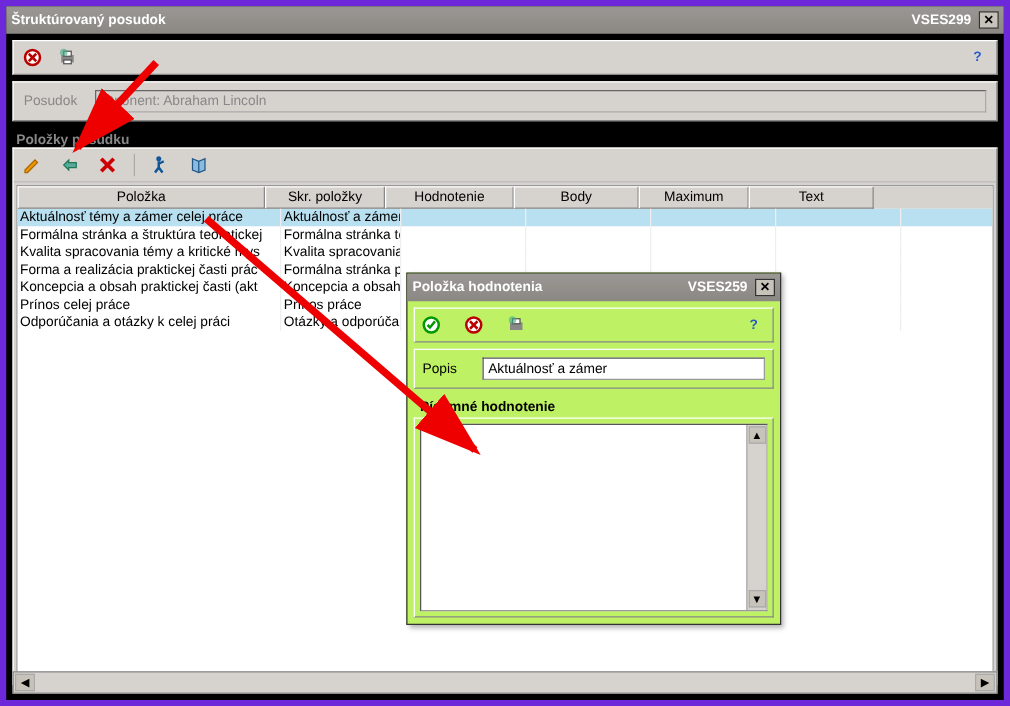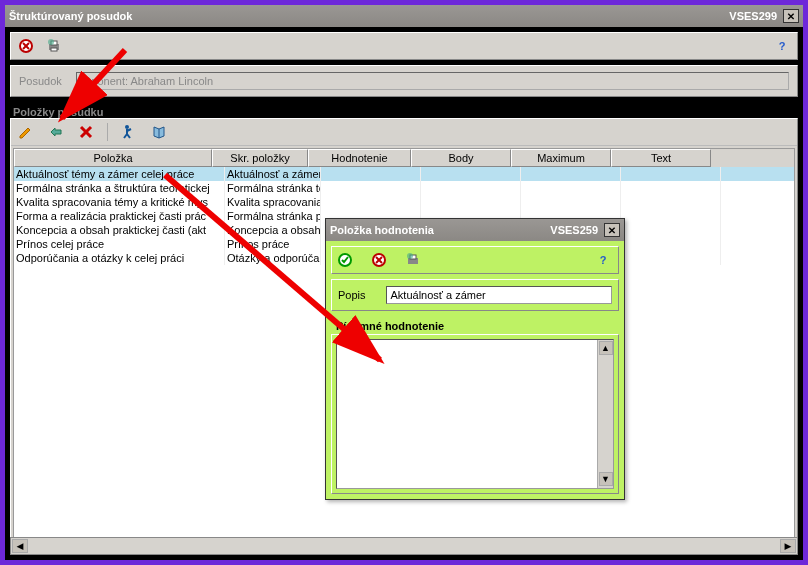--- a/index.html
+++ b/index.html
@@ -22,21 +22,21 @@
     .items-panel { margin:0 5px 5px 5px; background:#d6d3ce; border:1px solid #fff; border-right-color:#888; border-bottom-color:#888; display:flex; flex-direction:column; height:430px;}
     .items-toolbar { padding:4px 6px; display:flex; align-items:center; gap:12px; border-bottom:1px solid #bbb;}
     
     .grid-wrap { flex:1; border:1px solid #999; margin:2px; background:#fff; overflow:hidden; position:relative;}
     .grid-head { display:flex; background:#d6d3ce;}
     .grid-head .hcell { border:1px solid #fff; border-right-color:#888; border-bottom-color:#888; text-align:center; padding:2px 0; background:#d6d3ce;}
     .grid-head .hcell:nth-child(1){width:198px;}
     .grid-head .hcell:nth-child(2){width:96px;}
     .grid-head .hcell:nth-child(3){width:103px;}
     .grid-head .hcell:nth-child(4){width:100px;}
-    .grid-head .hcell:nth-child(5){width:100px;}
+    .grid-head .hcell:nth-child(5){width:88px;}
     .grid-head .hcell:nth-child(6){width:100px;}
 
     .grid-body .row { display:flex; }
     .grid-body .row div { padding:1px 2px; white-space:nowrap; overflow:hidden; border-right:1px solid #eee;}
     .grid-body .row div:nth-child(1){width:211px;}
     .grid-body .row div:nth-child(2){width:96px;}
     .grid-body .row div:nth-child(3){width:100px;}
     .grid-body .row div:nth-child(4){width:100px;}
     .grid-body .row div:nth-child(5){width:100px;}
     .grid-body .row div:nth-child(6){width:100px;}

